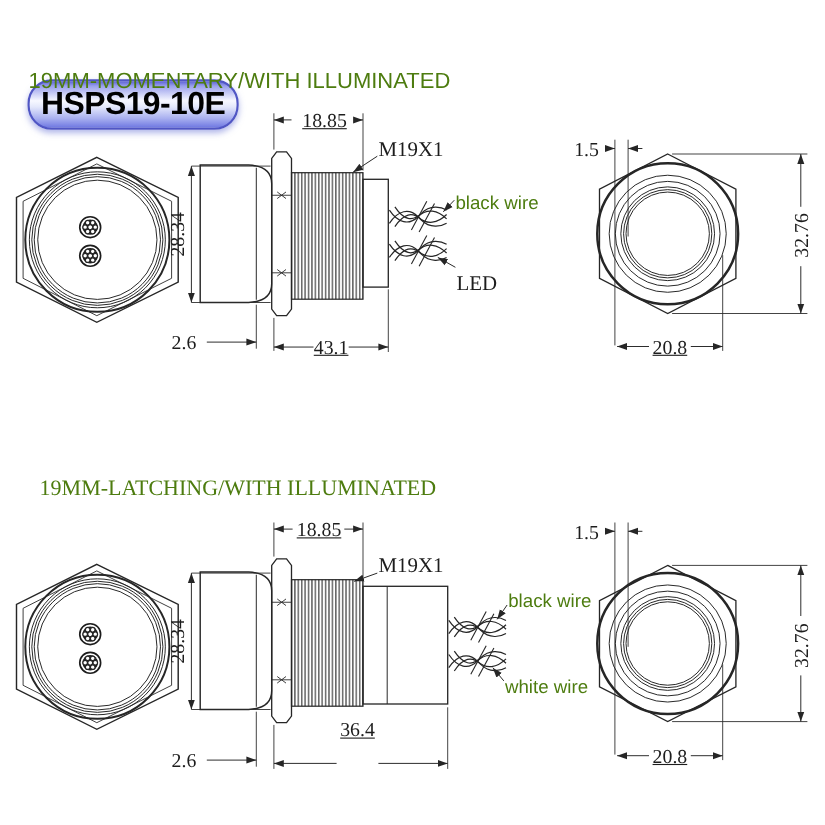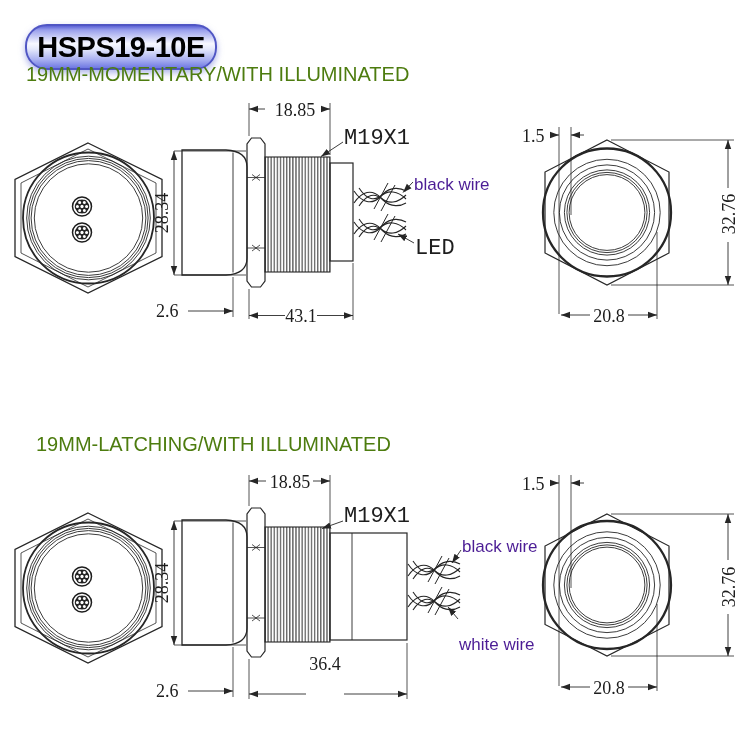--- a/index.html
+++ b/index.html
@@ -3,27 +3,27 @@
 <meta charset="utf-8">
 <style>
   html,body{margin:0;padding:0;background:#fff;}
   #stage{position:relative;width:750px;height:750px;background:#fff;overflow:hidden;
          font-family:"Liberation Sans",sans-serif;}
   svg{position:absolute;left:0;top:0;}
   .badge{position:absolute;height:42px;border-radius:22px;
          background:linear-gradient(180deg,#5d63d6 0%,#9aa0ec 10%,#f7f8ff 42%,#e4e8fb 55%,#a9b0f0 80%,#6f78e2 100%);
          border:2px solid #5056c4;box-shadow:0 3px 6px rgba(110,120,215,.55);
          display:flex;align-items:center;justify-content:center;
-         font-weight:700;font-size:29px;letter-spacing:-.5px;color:#000;}
+         font-weight:700;font-size:29px;letter-spacing:-.5px;color:#000;margin-top:48px;}
   .subtitle{position:absolute;font-size:20px;color:#4d7c0f;white-space:nowrap;}
   .lab{position:absolute;white-space:nowrap;color:#1d1d1d;}
   .dim{font-family:"Liberation Serif",serif;font-size:18px;}
-  .wire{font-family:"Liberation Sans",sans-serif;font-size:17px;color:#4c1d95;}
-  .serifbig{font-family:Liberation Mono, monospace;font-size:22px;}
-  .center{transform:translate(-50%,-50%);}
+  .wire{font-family:"Liberation Sans",sans-serif;font-size:17px;color:#4d7c0f;}
+  .serifbig{font-family:Liberation Serif, serif;font-size:19px;}
+  .center{transform:translate(-50%,-50%);text-decoration:underline;}
   .vert{transform:translate(-50%,-50%) rotate(-90deg);}
 </style>
 </head>
 <body>
 
 <div id="stage">
 
 <svg width="750" height="750" viewBox="0 0 750 750">
   <defs>
     <marker id="arr" markerWidth="10" markerHeight="8" refX="9" refY="4" orient="auto-start-reverse" markerUnits="userSpaceOnUse">
@@ -176,34 +176,34 @@
     <path d="M657,604 V691" stroke-width="0.8"></path>
   </g>
 </svg>
 
 <div class="badge" style="left:25px;top:24px;width:188px;">HSPS19-10E</div>
 <div class="subtitle" style="left:26px;top:63px;">19MM-MOMENTARY/WITH ILLUMINATED</div>
 
 <div class="lab dim center" style="left:295px;top:110px;">18.85</div>
 <div class="lab serifbig" style="left:344px;top:126px;">M19X1</div>
 <div class="lab wire" style="left:414px;top:175px;">black wire</div>
-<div class="lab serifbig" style="left:415px;top:236px;">LED</div>
+<div class="lab serifbig" style="left:415px;top:248px;">LED</div>
 <div class="lab dim vert" style="left:162px;top:213px;">28.34</div>
 <div class="lab dim" style="left:156px;top:301px;">2.6</div>
 <div class="lab dim center" style="left:301px;top:316px;">43.1</div>
 <div class="lab dim" style="left:522px;top:126px;">1.5</div>
 <div class="lab dim vert" style="left:729px;top:214px;">32.76</div>
 <div class="lab dim center" style="left:609px;top:316px;">20.8</div>
 
-<div class="subtitle" style="left:36px;top:433px;">19MM-LATCHING/WITH ILLUMINATED</div>
+<div class="subtitle" style="left:36px;top:433px;font-family:Liberation Serif, serif;">19MM-LATCHING/WITH ILLUMINATED</div>
 
 <div class="lab dim center" style="left:290px;top:482px;">18.85</div>
 <div class="lab serifbig" style="left:344px;top:504px;">M19X1</div>
 <div class="lab wire" style="left:462px;top:537px;">black wire</div>
-<div class="lab wire" style="left:459px;top:615px;margin-top:20px;">white wire</div>
+<div class="lab wire" style="left:459px;top:615px;">white wire</div>
 <div class="lab dim vert" style="left:162px;top:583px;">28.34</div>
 <div class="lab dim" style="left:156px;top:681px;">2.6</div>
 <div class="lab dim center" style="left:325px;top:664px;">36.4</div>
 <div class="lab dim" style="left:522px;top:474px;">1.5</div>
 <div class="lab dim vert" style="left:729px;top:587px;">32.76</div>
 <div class="lab dim center" style="left:609px;top:688px;">20.8</div>
 
 </div>
 
 </body></html>

